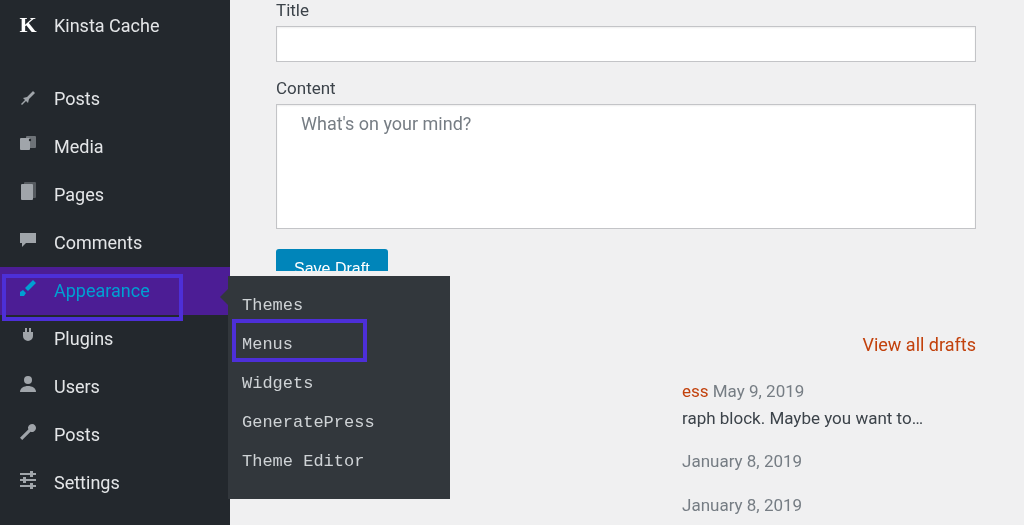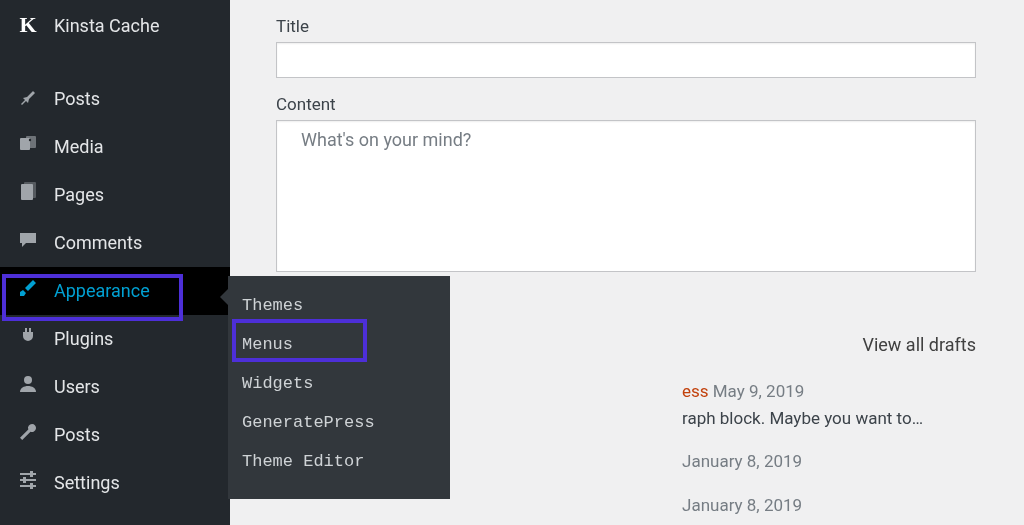--- a/index.html
+++ b/index.html
@@ -5,47 +5,47 @@
   * { box-sizing: border-box; margin: 0; padding: 0; }
   html, body { width: 1024px; height: 525px; overflow: hidden; font-family: -apple-system, BlinkMacSystemFont, "Segoe UI", Roboto, sans-serif; background: #f0f0f1; }
   .root { display: flex; height: 100%; }
 
   
   .sidebar { width: 230px; background: #23282d; color: #fff; position: relative; z-index: 10; }
   .menu-item { display: flex; align-items: center; gap: 14px; padding: 11px 16px; color: #e4e6e8; font-size: 18px; cursor: pointer; line-height: 1.3; }
   .menu-item .icon { width: 24px; text-align: center; font-size: 20px; color: #a0a5aa; flex: 0 0 24px; }
   .menu-item.top .icon { color: #a0a5aa; }
   .menu-item.kinsta .icon { color: #fff; font-weight: 700; font-size: 22px; font-family: Georgia, serif;}
-  .menu-item.active { background: #000000; color: #00a0d2; text-align: center; }
+  .menu-item.active { background: #4c1d95; color: #00a0d2; text-align: center; }
   .menu-item.active .icon { color: #00a0d2; }
 
   .highlight-box { border: 4px solid #4d2fd8; position: absolute; pointer-events: none; }
   .highlight-appearance { left: 2px; top: 274px; width: 181px; height: 47px; }
 
   .arrow-left { position: absolute; left: 220px; top: 289px; width: 0; height: 0; border-top: 8px solid transparent; border-bottom: 8px solid transparent; border-right: 8px solid #32373c; }
 
   
   .flyout { position: absolute; left: 228px; top: 276px; width: 222px; background: #32373c; color: #b4b9be; padding: 10px 0 18px; z-index: 20; }
   .flyout-item { padding: 10px 14px; font-size: 17px; color: #cfd3d6; cursor: pointer; font-family: Liberation Mono, monospace; }
   .flyout-item.active { color: #00a0d2; }
   .highlight-customize { border: 4px solid #4d2fd8; position: absolute; left: 4px; top: 43px; width: 135px; height: 43px; pointer-events: none;}
 
   
   .main { flex: 1; padding: 0 30px 0 46px; position: relative; overflow: hidden;}
   .field-row { margin-bottom: 16px; }
-  .field-row.first { margin-top: 16px; }
+  .field-row.first { margin-top: 0; }
   .label { font-size: 17px; color: #3c434a; margin-bottom: 6px; display:block;}
   .input, .textarea { width: 700px; border: 1px solid #c3c4c7; background: #fff; box-shadow: inset 0 1px 2px rgba(0,0,0,.07); font-size: 18px; padding: 8px; color:#333; font-family: inherit;}
   .input { height: 36px; }
-  .textarea { height: 152px; resize: none; padding-left: 24px; }
+  .textarea { height: 125px; resize: none; padding-left: 24px; }
   .textarea::placeholder { color: #767d84; }
   .btn-primary { background: #0085ba; color: #fff; border: 0; border-radius: 3px; padding: 10px 18px; font-size: 16px; cursor: pointer; height:40px; overflow:hidden;}
   .btn-wrap { margin-top: 10px; height: 22px; overflow: hidden; }
 
-  .view-drafts { position: absolute; right: 48px; top: 334px; color: #404040; font-size: 18px; cursor: pointer; margin-left: 16px; }
+  .view-drafts { position: absolute; right: 48px; top: 334px; color: #c2410c; font-size: 18px; cursor: pointer; margin-left: 16px; }
 
   .drafts { position: absolute; left: 452px; top: 378px; font-size: 17px; color: #3c434a; line-height: 1.6;}
   .drafts .date { color: #767d84; text-align: right; }
   .drafts .row { margin-bottom: 16px; white-space: nowrap;}
   .drafts a { color: #c2410c; }
 </style>
 </head>
 <body>
 
 <div class="root">

